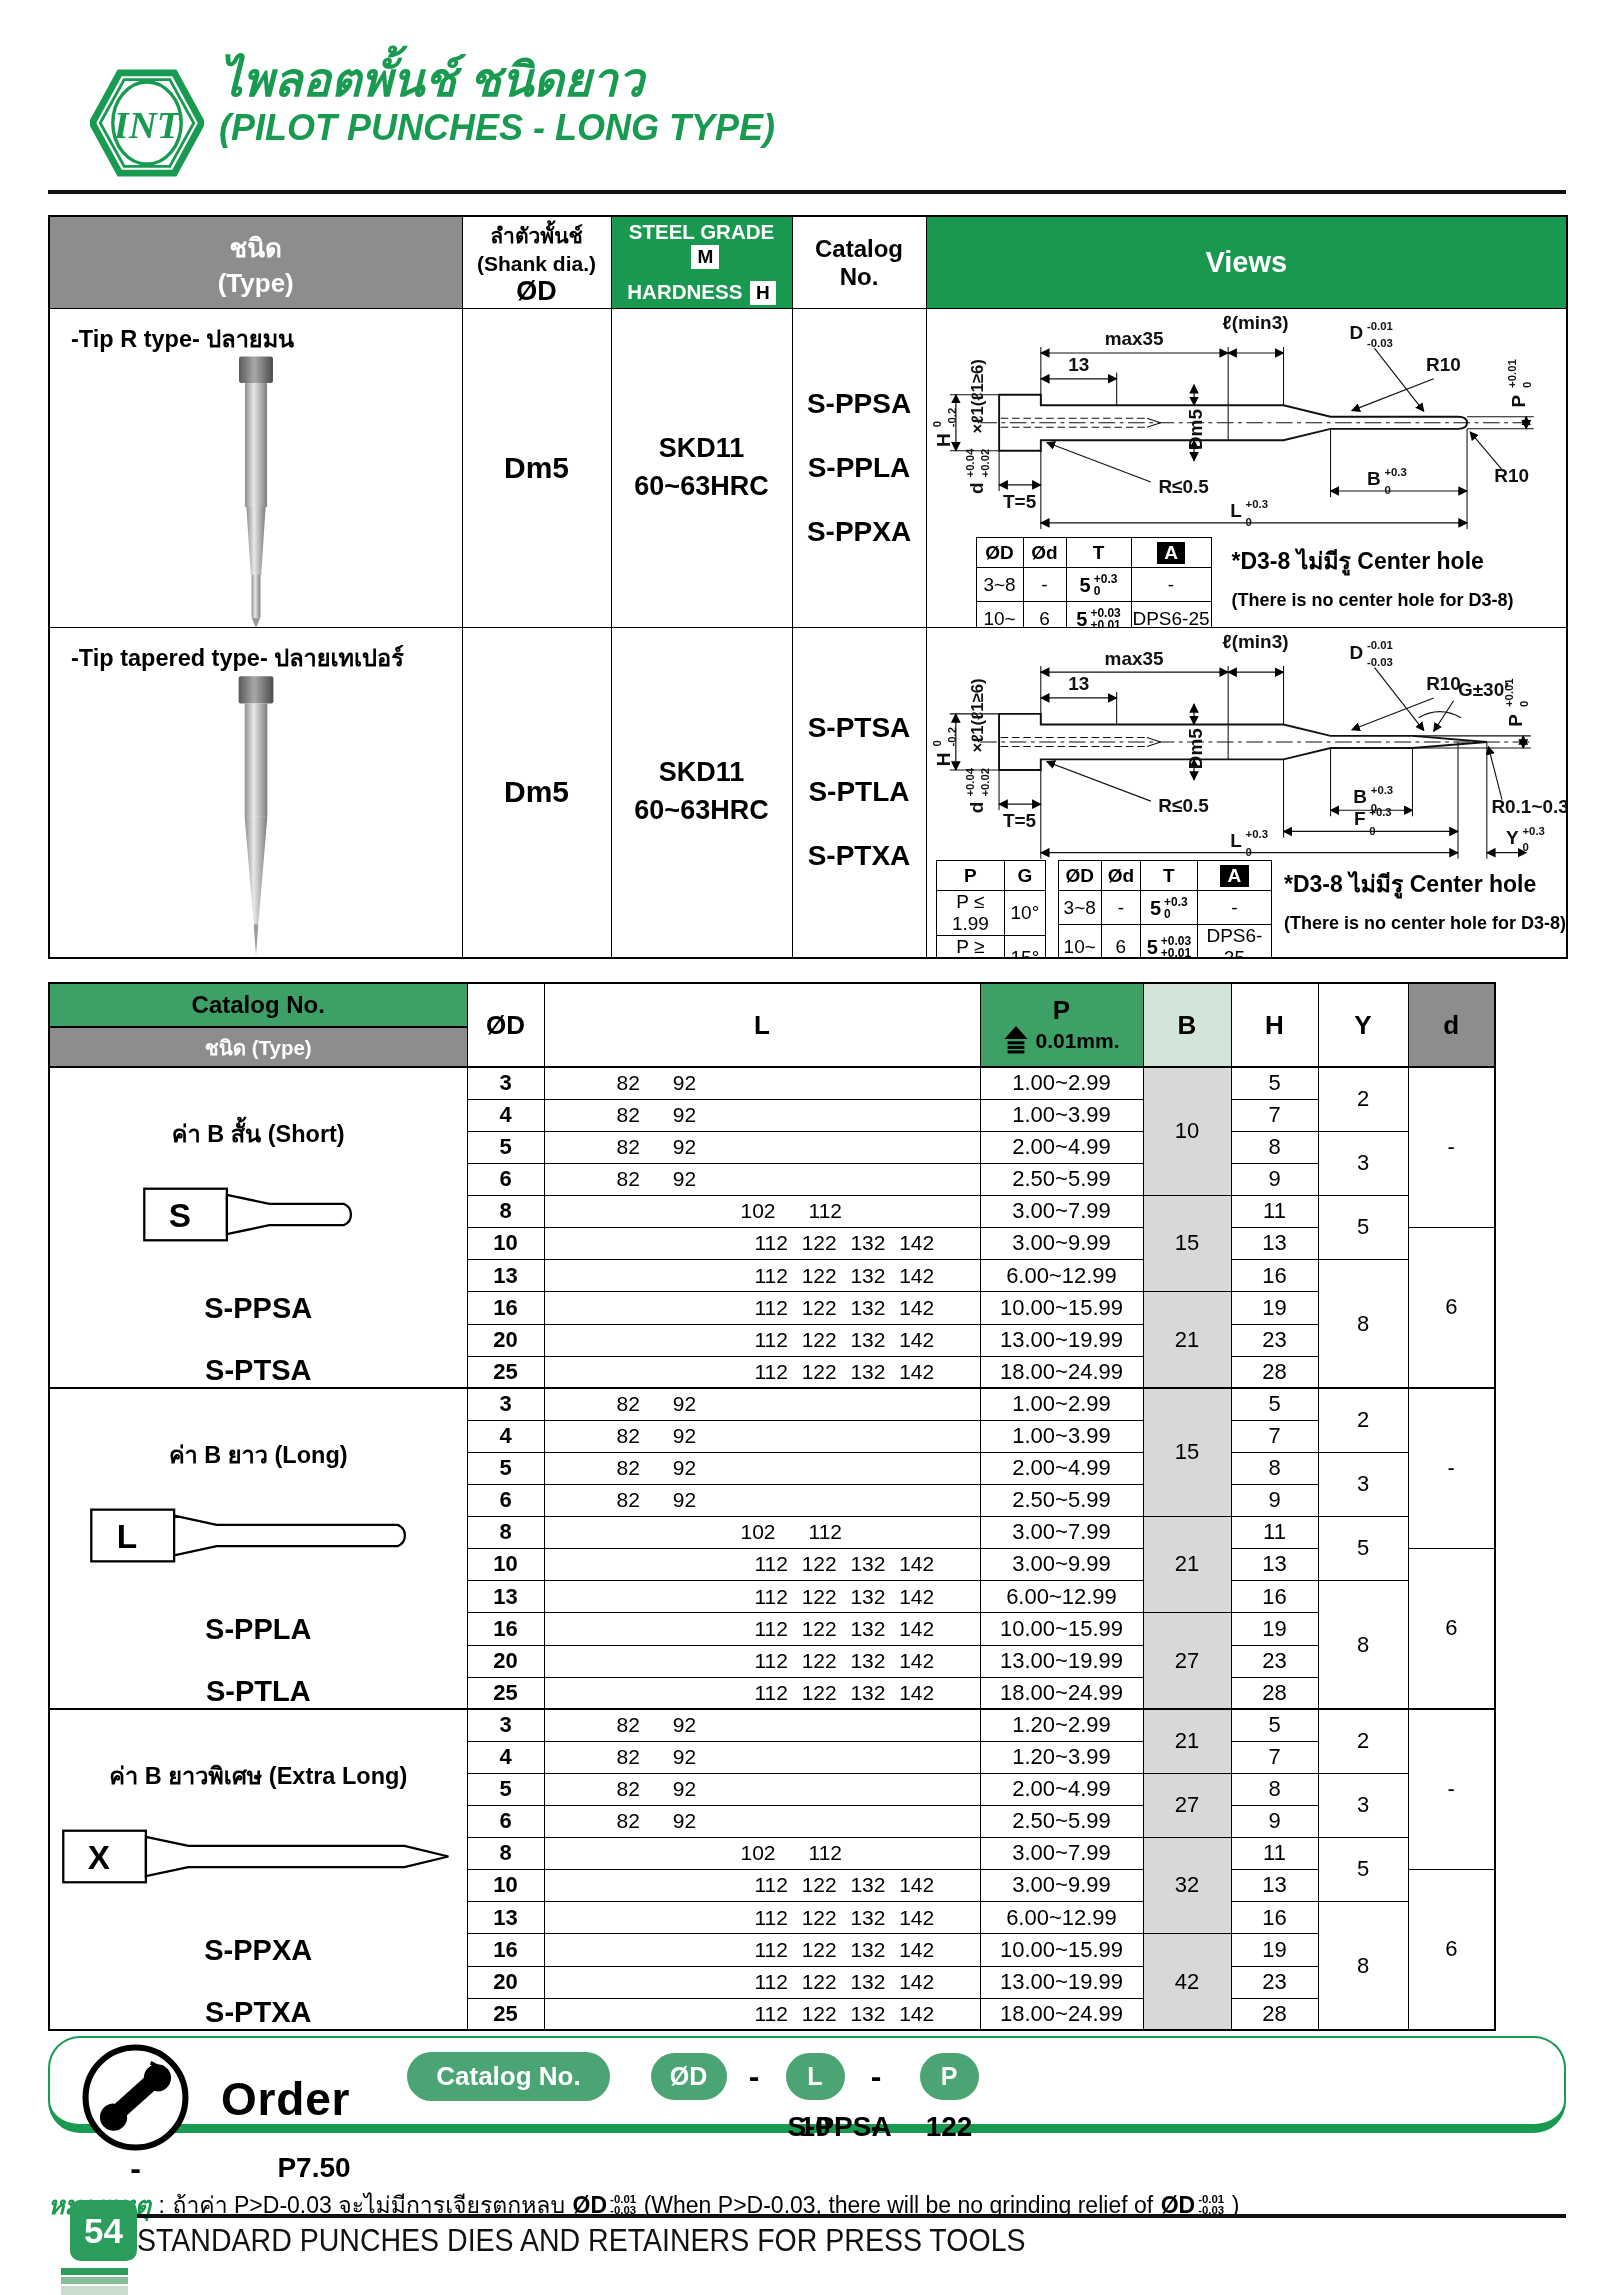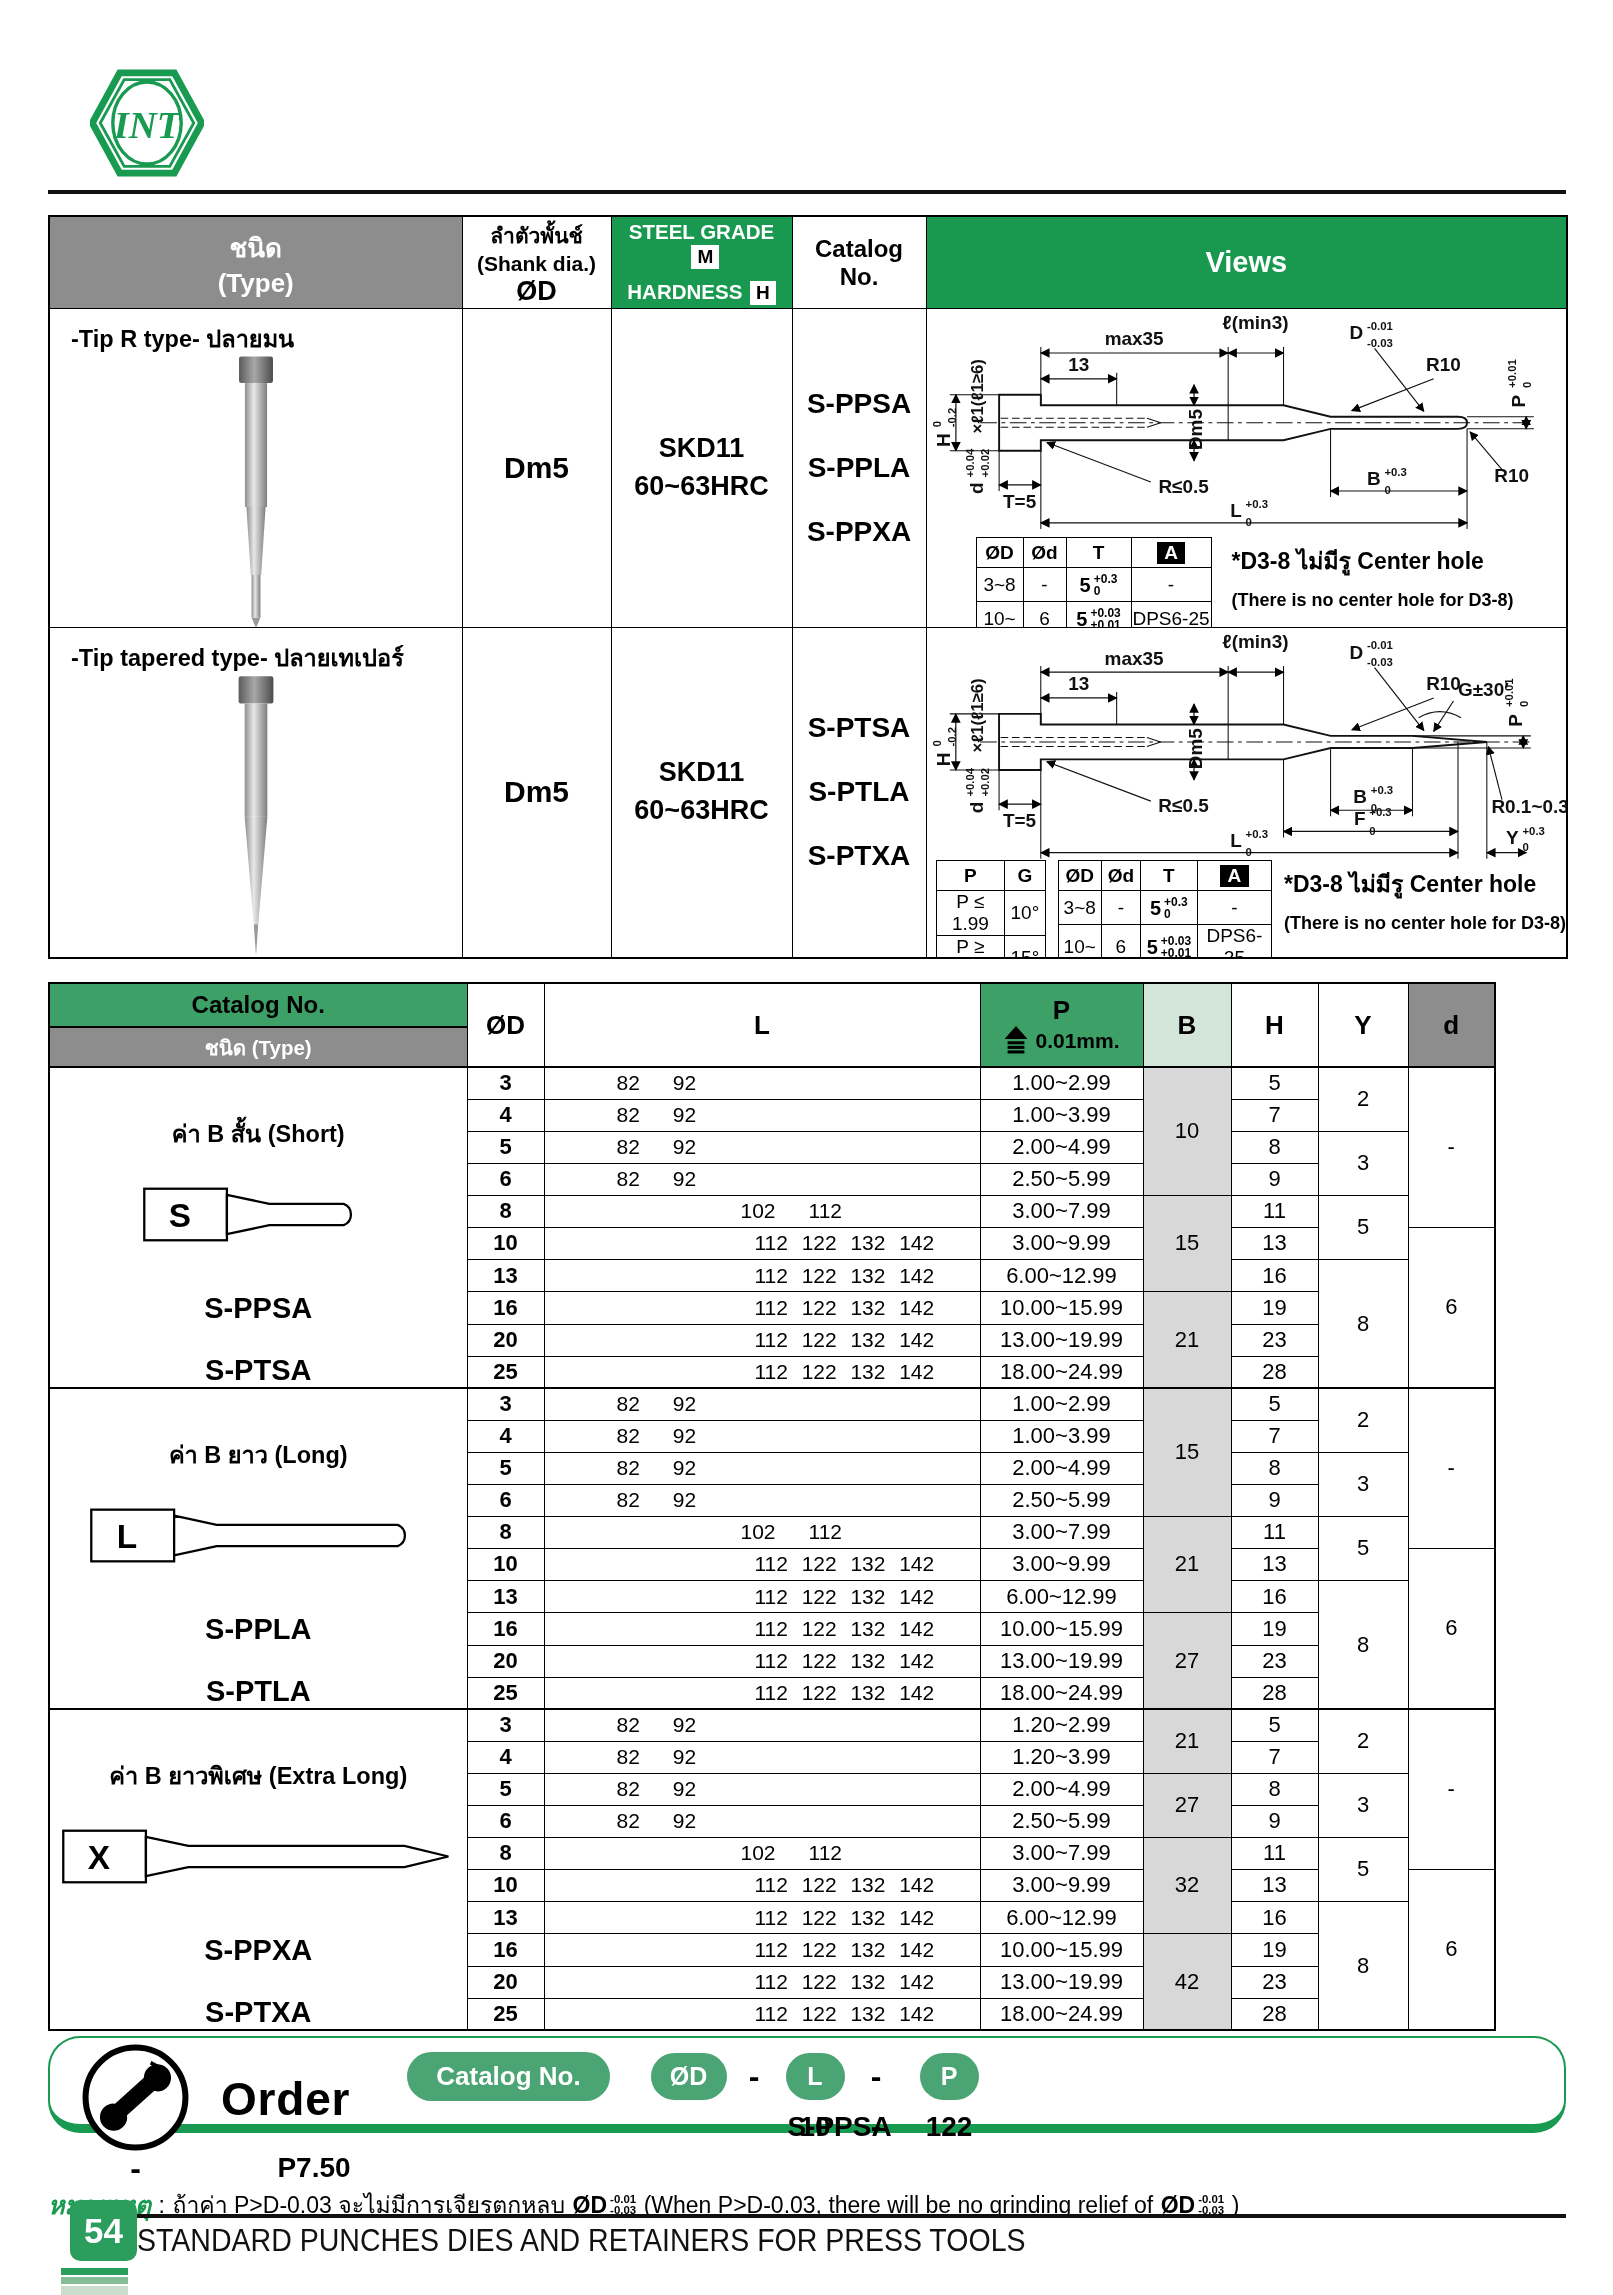--- a/index.html
+++ b/index.html
@@ -110,20 +110,24 @@
 
 <div class="page">
 
   <div class="hdr">
     <svg class="hdr-logo" width="114" height="114" viewBox="0 0 100 100">
       <polygon points="2,50 26,6 74,6 98,50 74,94 26,94" fill="#fff" stroke="#189a50" stroke-width="6"></polygon>
       <polygon points="9,50 30,12 70,12 91,50 70,88 30,88" fill="#fff" stroke="#189a50" stroke-width="2.5"></polygon>
       <ellipse cx="50" cy="50" rx="30" ry="36" fill="#fff" stroke="#189a50" stroke-width="3"></ellipse>
       <text x="50" y="63" text-anchor="middle" font-family="Liberation Serif, DejaVu Serif, serif" font-style="italic" font-weight="700" font-size="34" fill="#189a50">INT</text>
     </svg>
+    <div class="hdr-titles">
+      <div class="title-thai">ไพลอตพั้นช์ ชนิดยาว</div>
+      <div class="title-en">(PILOT PUNCHES - LONG TYPE)</div>
+    </div>
   </div>
   <div class="hdr-rule"></div>
 
   <table class="spec-table">
     <colgroup>
         <col style="width:413px">
         <col style="width:149px">
         <col style="width:181px">
         <col style="width:134px">
         <col style="width:641px">

